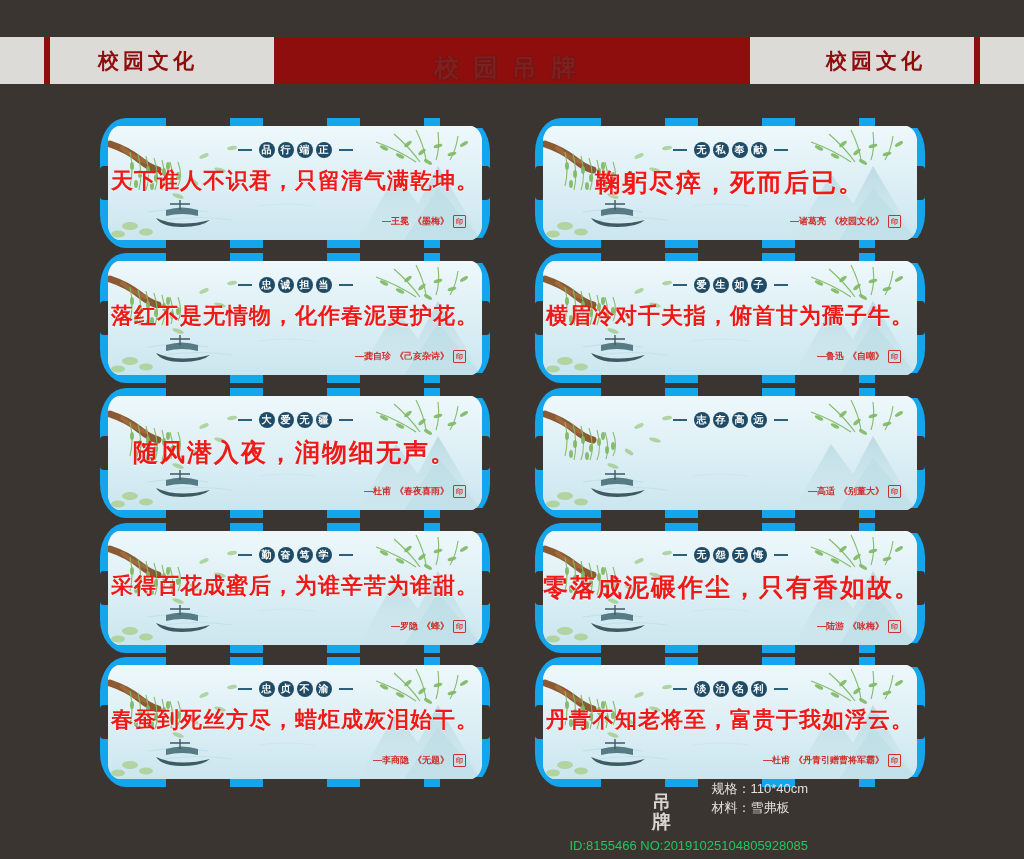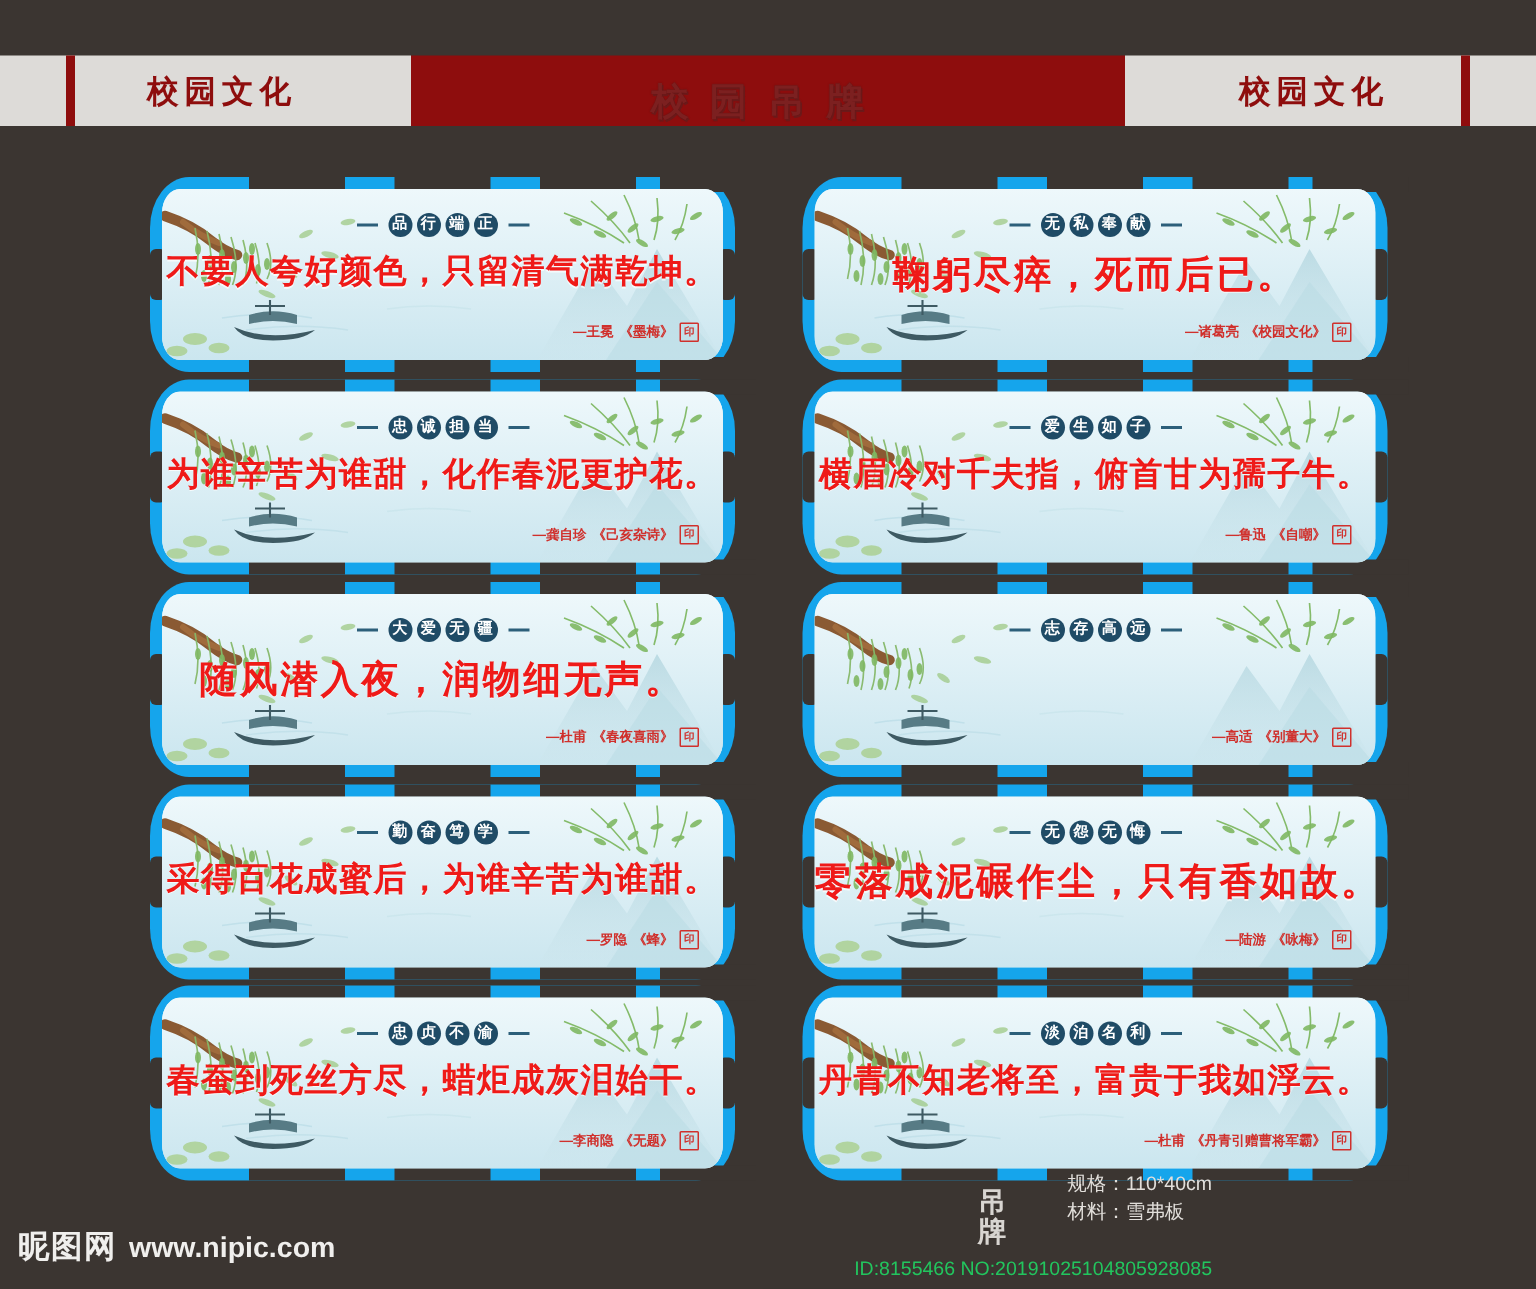--- a/index.html
+++ b/index.html
@@ -280,21 +280,21 @@
           <div class="topic">
             <span class="dash"></span>
             <span class="topic-chars">
               <span class="tchar">品</span>
               <span class="tchar">行</span>
               <span class="tchar">端</span>
               <span class="tchar">正</span>
             </span>
             <span class="dash"></span>
           </div>
-          <div class="quote small">不要人夸好颜色，只留清气满乾坤。</div>
+          <div class="quote small">天下谁人不识君，只留清气满乾坤。</div>
           <div class="attrib">
             <span>—王冕</span>
             <span>《墨梅》</span>
             <span class="seal">印</span>
           </div>
         </div>
       </div>
       <div class="panel col-r row-0">
         <div class="frame-outer">
           <div class="notch t n1"></div>
@@ -516,21 +516,21 @@
           <div class="topic">
             <span class="dash"></span>
             <span class="topic-chars">
               <span class="tchar">忠</span>
               <span class="tchar">诚</span>
               <span class="tchar">担</span>
               <span class="tchar">当</span>
             </span>
             <span class="dash"></span>
           </div>
-          <div class="quote small">为谁辛苦为谁甜，化作春泥更护花。</div>
+          <div class="quote small">落红不是无情物，化作春泥更护花。</div>
           <div class="attrib">
             <span>—龚自珍</span>
             <span>《己亥杂诗》</span>
             <span class="seal">印</span>
           </div>
         </div>
       </div>
       <div class="panel col-r row-1">
         <div class="frame-outer">
           <div class="notch t n1"></div>
@@ -1351,24 +1351,20 @@
           <div class="quote small">丹青不知老将至，富贵于我如浮云。</div>
           <div class="attrib">
             <span>—杜甫</span>
             <span>《丹青引赠曹将军霸》</span>
             <span class="seal">印</span>
           </div>
         </div>
       </div>
     </div>
 
-  <div class="wm">
-    <span class="wm-cn">昵图网</span>
-    <span class="wm-url">www.nipic.com</span>
-  </div>
 
   <div class="meta">
     <div class="meta-logo">吊牌</div>
     <div class="meta-lines">
       <div>规格：110*40cm</div>
       <div>材料：雪弗板</div>
     </div>
   </div>
   <div class="meta-id">ID:8155466 NO:20191025104805928085</div>
 

